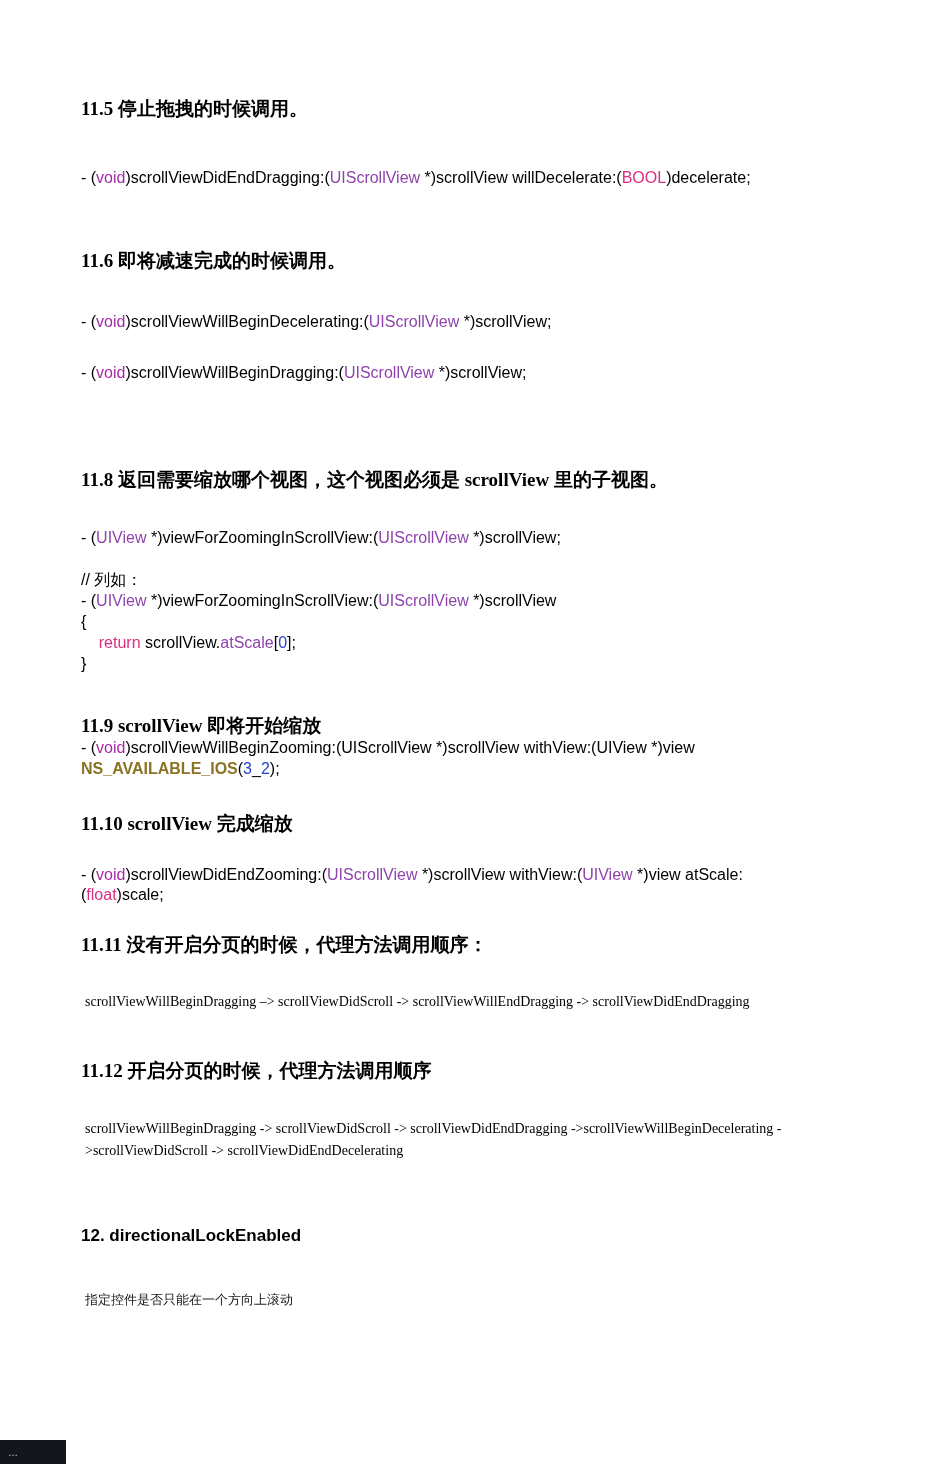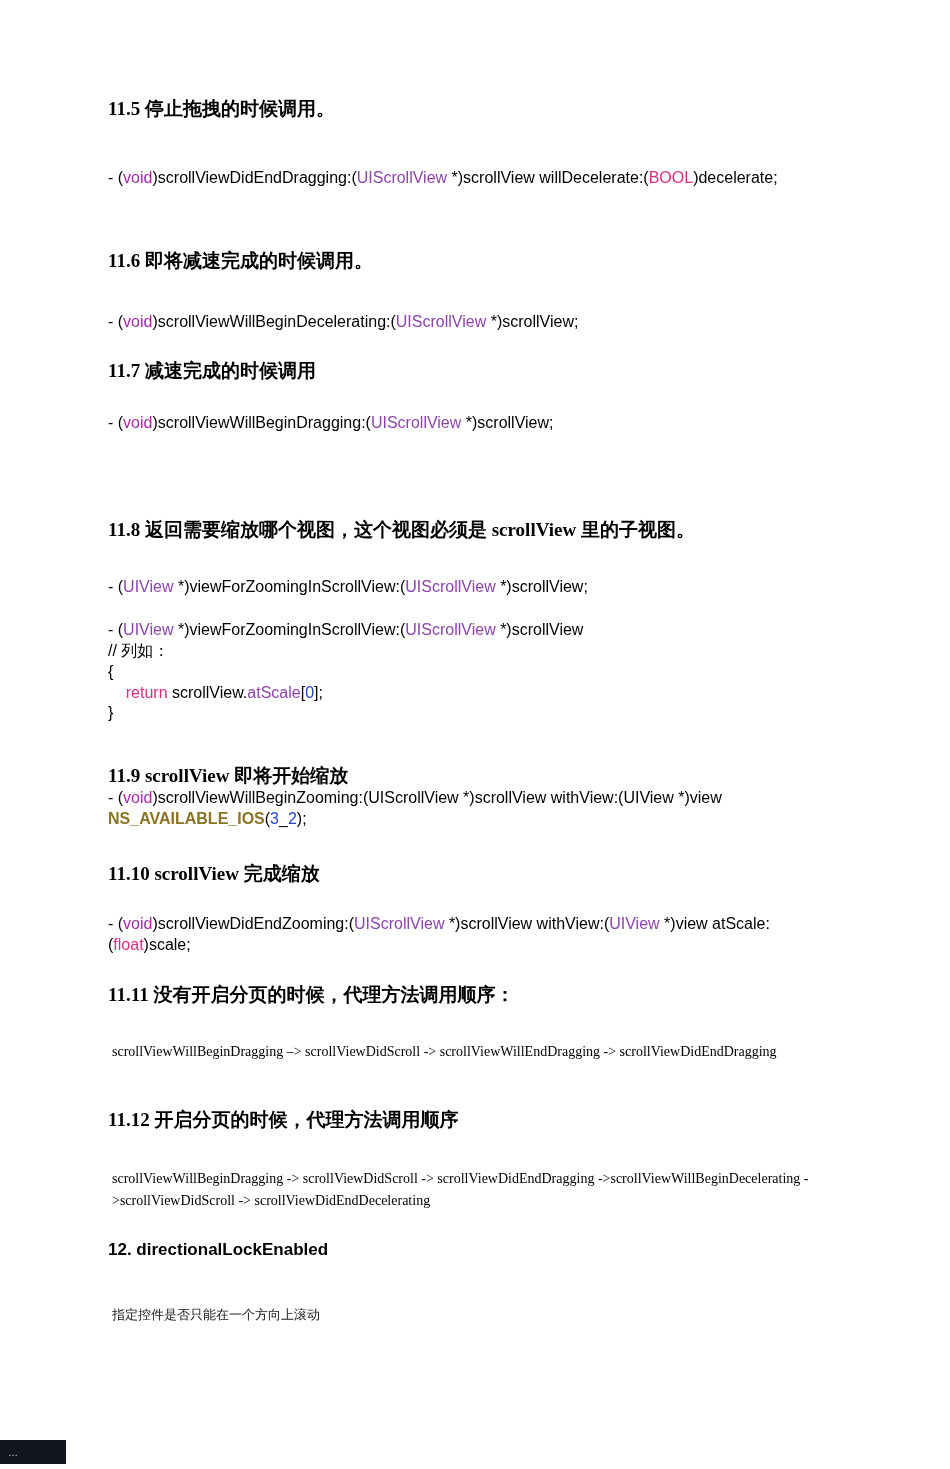--- a/index.html
+++ b/index.html
@@ -6,21 +6,21 @@
   body {
     width: 950px;
     height: 1469px;
     background: #ffffff;
     position: relative;
     overflow: hidden;
     color: #000;
     font-family: "Liberation Sans", "DejaVu Sans", sans-serif;
   }
   .doc {
-    padding: 97px 100px 0 108px;
+    padding: 97px 100px 0 81px;
     box-sizing: border-box;
   }
   .sec-heading {
     font-family: "Liberation Serif", "DejaVu Serif", serif;
     font-weight: 700;
     font-size: 19px;
     line-height: 1.25;
     margin: 0;
     color: #000;
   }
@@ -70,46 +70,45 @@
 <body>
 
 <main class="doc">
 
   <h3 class="sec-heading">11.5 停止拖拽的时候调用。</h3>
   <div class="code-line" style="margin-top:47px"><span>- (</span><span class="tok-kw">void</span><span>)scrollViewDidEndDragging:(</span><span class="tok-type">UIScrollView</span><span> *)scrollView willDecelerate:(</span><span class="tok-red">BOOL</span><span>)decelerate;</span></div>
 
   <h3 class="sec-heading" style="margin-top:60px">11.6 即将减速完成的时候调用。</h3>
   <div class="code-line" style="margin-top:40px"><span>- (</span><span class="tok-kw">void</span><span>)scrollViewWillBeginDecelerating:(</span><span class="tok-type">UIScrollView</span><span> *)scrollView;</span></div>
 
-  <h3 class="sec-heading" style="margin-top:26px">11.7 减速完成的时候调用</h3>
   <div class="code-line" style="margin-top:30px"><span>- (</span><span class="tok-kw">void</span><span>)scrollViewWillBeginDragging:(</span><span class="tok-type">UIScrollView</span><span> *)scrollView;</span></div>
 
   <h3 class="sec-heading" style="margin-top:84px">11.8 返回需要缩放哪个视图，这个视图必须是 scrollView 里的子视图。</h3>
   <div class="code-line" style="margin-top:36px"><span>- (</span><span class="tok-type">UIView</span><span> *)viewForZoomingInScrollView:(</span><span class="tok-type">UIScrollView</span><span> *)scrollView;</span></div>
 
   <div class="code-block" style="margin-top:22px">
+    <div class="code-line"><span>// 列如：</span></div>
     <div class="code-line"><span>- (</span><span class="tok-type">UIView</span><span> *)viewForZoomingInScrollView:(</span><span class="tok-type">UIScrollView</span><span> *)scrollView</span></div>
-    <div class="code-line"><span>// 列如：</span></div>
     <div class="code-line"><span>{</span></div>
     <div class="code-line"><span>    </span><span class="tok-red">return</span><span> scrollView.</span><span class="tok-type">atScale</span><span>[</span><span class="tok-num">0</span><span>];</span></div>
     <div class="code-line"><span>}</span></div>
   </div>
 
   <h3 class="sec-heading" style="margin-top:40px">11.9 scrollView 即将开始缩放</h3>
   <div class="code-line" style=""><span>- (</span><span class="tok-kw">void</span><span>)scrollViewWillBeginZooming:(UIScrollView *)scrollView withView:(UIView *)view</span></div>
   <div class="code-line"><span class="tok-macro">NS_AVAILABLE_IOS</span><span>(</span><span class="tok-num">3</span><span>_</span><span class="tok-num">2</span><span>);</span></div>
 
   <h3 class="sec-heading" style="margin-top:32px">11.10 scrollView 完成缩放</h3>
   <div class="code-line" style="margin-top:29px"><span>- (</span><span class="tok-kw">void</span><span>)scrollViewDidEndZooming:(</span><span class="tok-type">UIScrollView</span><span> *)scrollView withView:(</span><span class="tok-type">UIView</span><span> *)view atScale:</span></div>
   <div class="code-line"><span>(</span><span class="tok-red">float</span><span>)scale;</span></div>
 
   <h3 class="sec-heading" style="margin-top:27px">11.11 没有开启分页的时候，代理方法调用顺序：</h3>
   <p class="para" style="margin-top:34px">scrollViewWillBeginDragging –&gt; scrollViewDidScroll -&gt; scrollViewWillEndDragging -&gt; scrollViewDidEndDragging</p>
 
   <h3 class="sec-heading" style="margin-top:46px">11.12 开启分页的时候，代理方法调用顺序</h3>
   <p class="para" style="margin-top:36px">scrollViewWillBeginDragging -&gt; scrollViewDidScroll -&gt; scrollViewDidEndDragging -&gt;scrollViewWillBeginDecelerating -&gt;scrollViewDidScroll -&gt; scrollViewDidEndDecelerating</p>
 
-  <h3 class="sec-heading sans" style="margin-top:28px">12. directionalLockEnabled</h3>
+  <h3 class="sec-heading sans" style="margin-top:63px">12. directionalLockEnabled</h3>
   <p class="para cjk" style="margin-top:44px">指定控件是否只能在一个方向上滚动</p>
 
 </main>
 
 <div class="footer-badge">…</div>
 
 </body></html>

